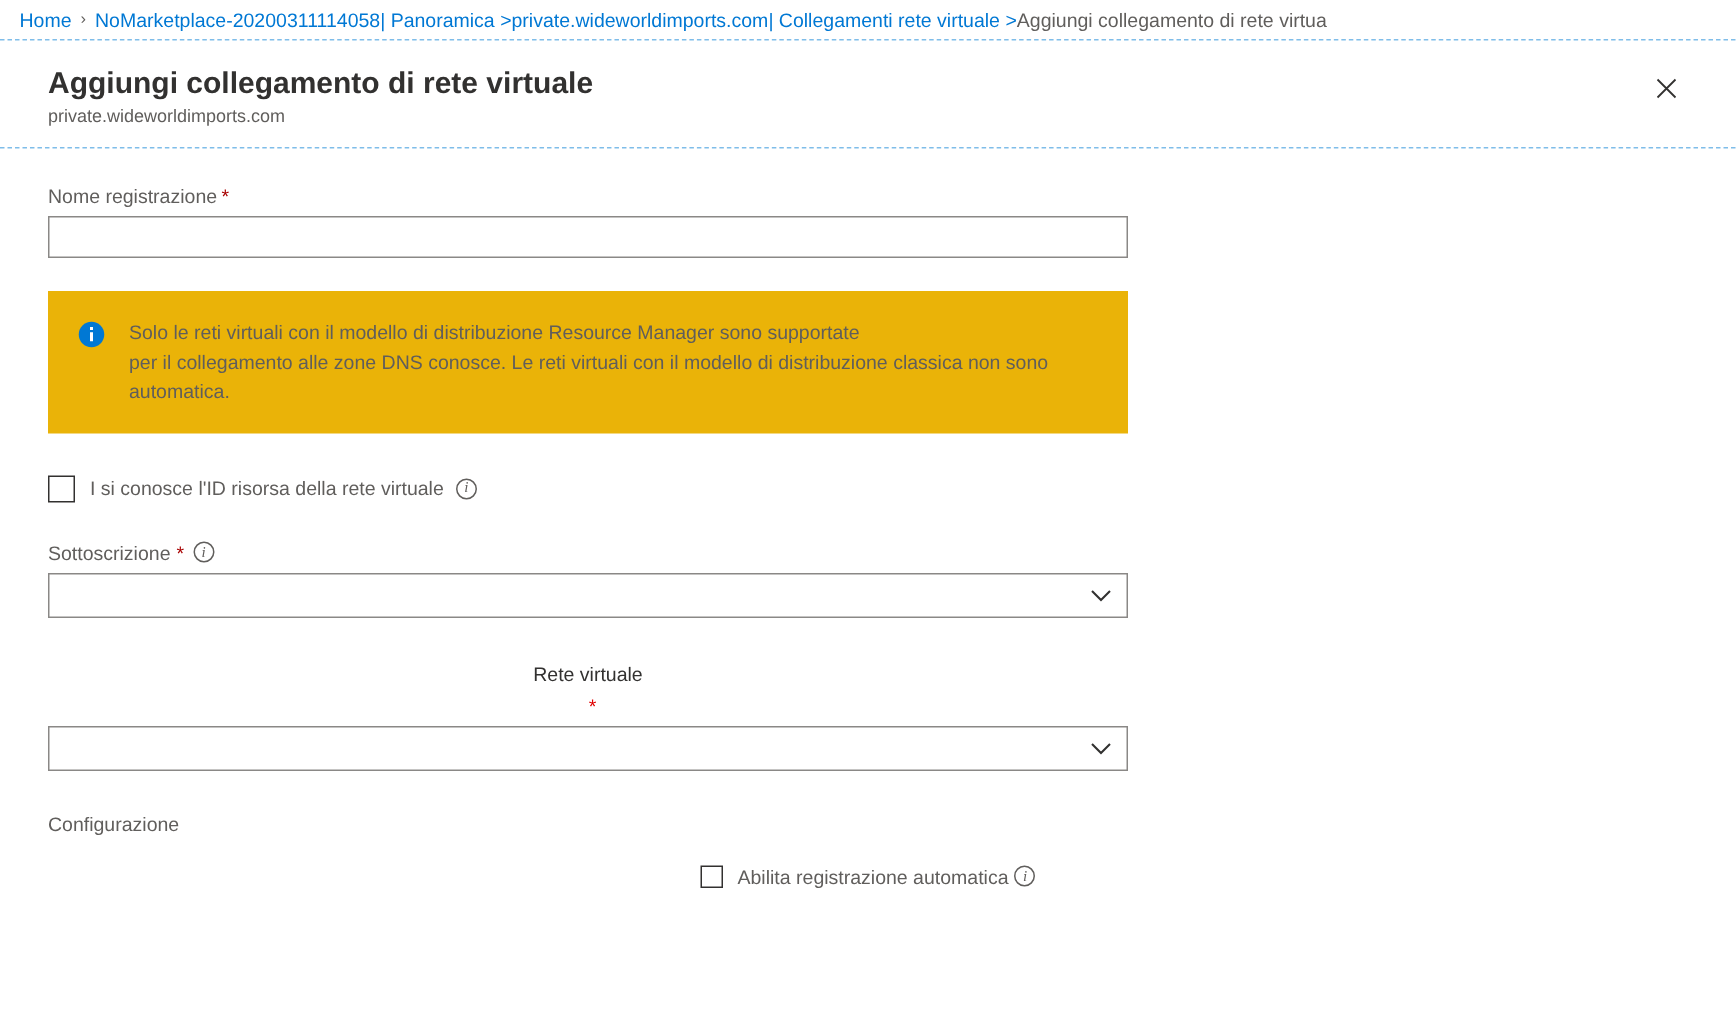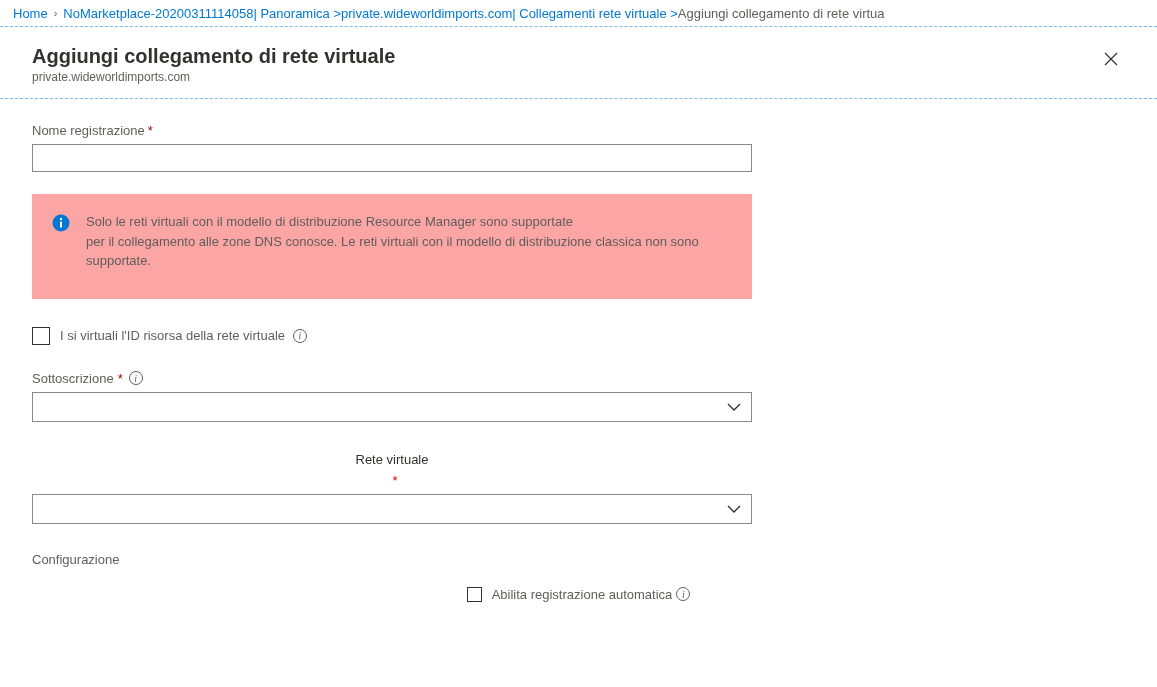--- a/index.html
+++ b/index.html
@@ -50,22 +50,22 @@
     .label .req { color: #a80000; }
     .label .req-red { color: #e00000; margin-left:6px;}
     .text-input {
       width: 100%; height: 28px;
       border: 1px solid #8a8886; padding: 3px 8px;
       font-family: inherit; font-size: 13px;
     }
     .section-head { font-size: 13px; color: #605e5c; margin: 6px 0 18px 0; }
 
     .info-box {
-      background: #fca5a5;
-      padding: 18px 20px 28px 54px;
+      background: #eab308;
+      padding: 18px 20px 18px 54px;
       position: relative;
       max-width: 720px;
       margin-bottom: 28px;
       font-size: 13px;
       color: #605e5c;
       line-height: 1.5;
     }
     .info-box .info-icon { position:absolute; left:20px; top:20px; }
 
     .check-row { display:flex; align-items:center; gap:10px; margin-bottom: 26px; }
@@ -130,27 +130,27 @@
   <div class="info-box">
     <span class="info-icon">
       <svg width="18" height="18" viewBox="0 0 18 18">
           <circle cx="9" cy="9" r="8.5" fill="#0078d4"></circle>
           <rect x="8" y="7.5" width="2" height="6" fill="#fff"></rect>
           <rect x="8" y="4" width="2" height="2" fill="#fff"></rect>
         </svg>
     </span>
     <span>Solo le reti virtuali con il modello di distribuzione Resource Manager sono supportate</span><br>
     <span>per il collegamento alle zone DNS conosce. Le reti virtuali con il modello di distribuzione classica non sono</span><br>
-    <span>supportate.</span>
+    <span>automatica.</span>
   </div>
 
   <div class="check-row">
     <div class="checkbox"></div>
     <div class="check-label">
-      <span>I si virtuali l'ID risorsa della rete virtuale</span>
+      <span>I si conosce l'ID risorsa della rete virtuale</span>
       <span class="help-icon">i</span>
     </div>
   </div>
 
   <div class="field-block">
     <div class="label">
       <span>Sottoscrizione</span>
       <span class="req" style="margin-left:-2px;">*</span>
       <span class="help-icon">i</span>
     </div>

